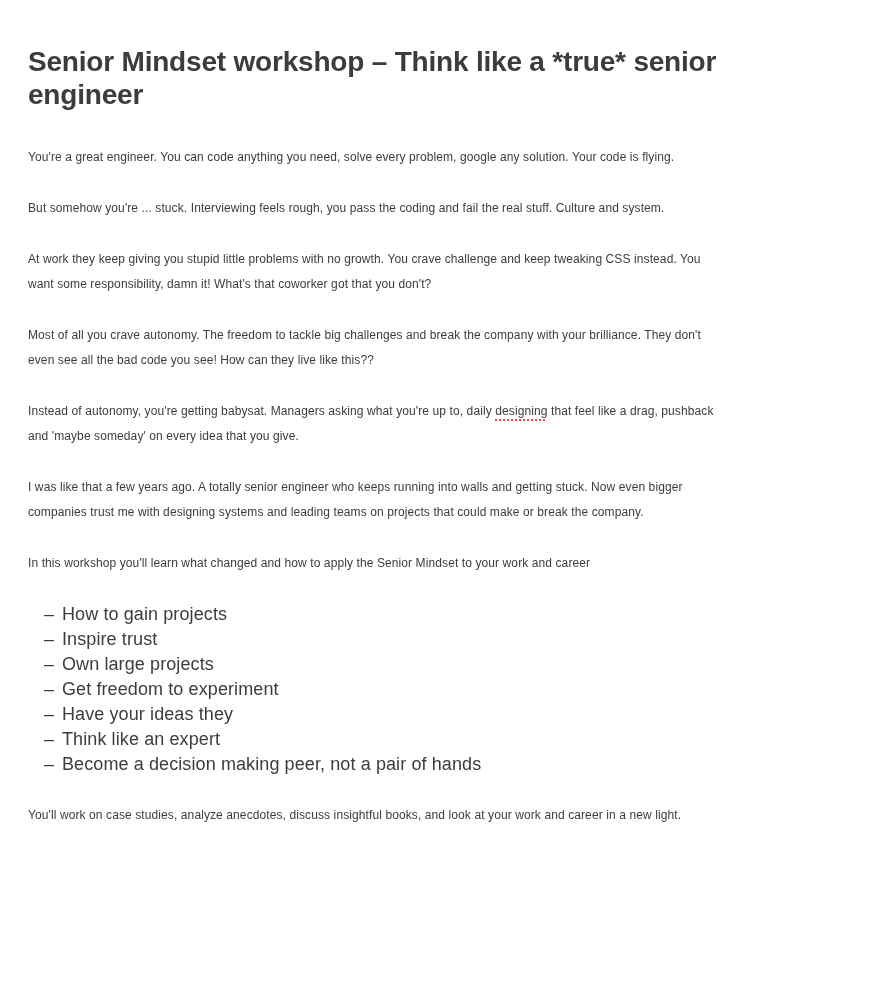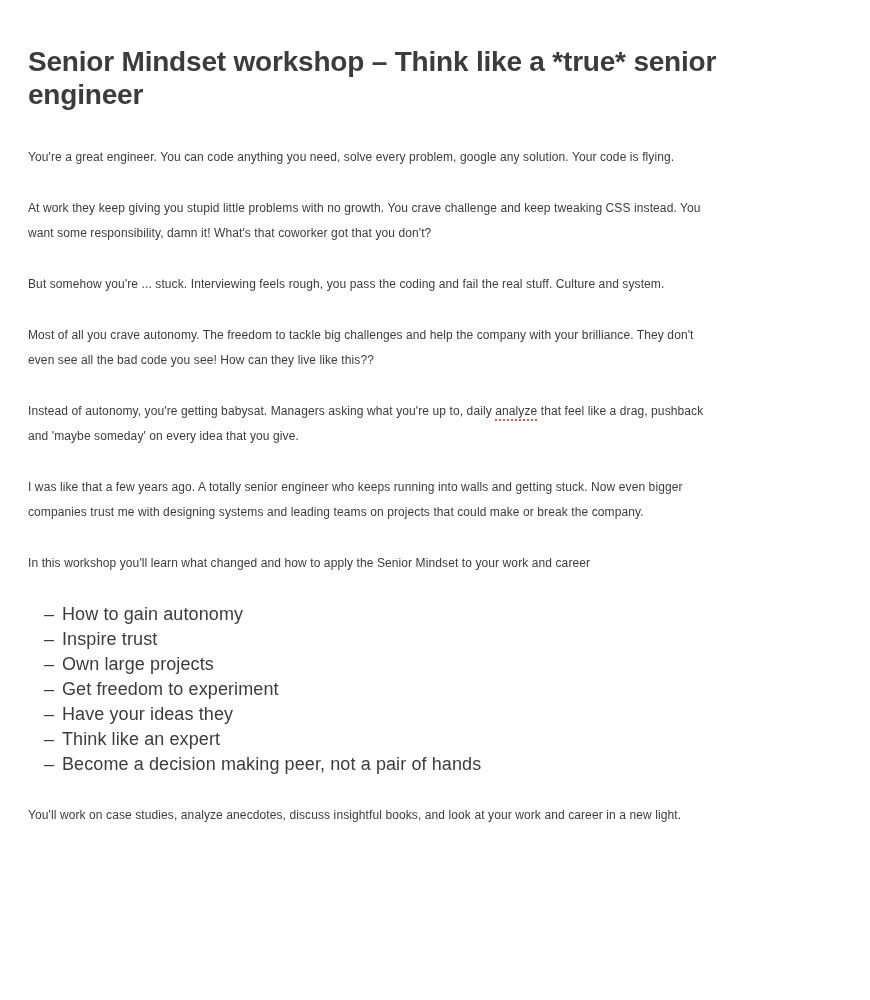--- a/index.html
+++ b/index.html
@@ -65,36 +65,36 @@
 </style>
 </head>
 <body>
 
 <main class="doc">
 
   <h1 class="doc-title">Senior Mindset workshop – Think like a *true* senior engineer</h1>
 
   <p>You're a great engineer. You can code anything you need, solve every problem, google any solution. Your code is flying.</p>
 
+  <p>But somehow you're ... stuck. Interviewing feels rough, you pass the coding and fail the real stuff. Culture and system.</p>
+
   <p>At work they keep giving you stupid little problems with no growth. You crave challenge and keep tweaking CSS instead. You want some responsibility, damn it! What's that coworker got that you don't?</p>
 
-  <p>But somehow you're ... stuck. Interviewing feels rough, you pass the coding and fail the real stuff. Culture and system.</p>
+  <p>Most of all you crave autonomy. The freedom to tackle big challenges and break the company with your brilliance. They don't even see all the bad code you see! How can they live like this??</p>
 
-  <p>Most of all you crave autonomy. The freedom to tackle big challenges and help the company with your brilliance. They don't even see all the bad code you see! How can they live like this??</p>
-
-  <p><span>Instead of autonomy, you're getting babysat. Managers asking what you're up to, daily </span><span class="misspelled">analyze</span><span> that feel like a drag, pushback and 'maybe someday' on every idea that you give.</span></p>
+  <p><span>Instead of autonomy, you're getting babysat. Managers asking what you're up to, daily </span><span class="misspelled">designing</span><span> that feel like a drag, pushback and 'maybe someday' on every idea that you give.</span></p>
 
   <p>I was like that a few years ago. A totally senior engineer who keeps running into walls and getting stuck. Now even bigger companies trust me with designing systems and leading teams on projects that could make or break the company.</p>
 
   <p>In this workshop you'll learn what changed and how to apply the Senior Mindset to your work and career</p>
 
   <ul class="topics-list">
     <li>
       <span class="dash">–</span>
-      <span>How to gain autonomy</span>
+      <span>How to gain projects</span>
     </li>
     <li>
       <span class="dash">–</span>
       <span>Inspire trust</span>
     </li>
     <li>
       <span class="dash">–</span>
       <span>Own large projects</span>
     </li>
     <li>

